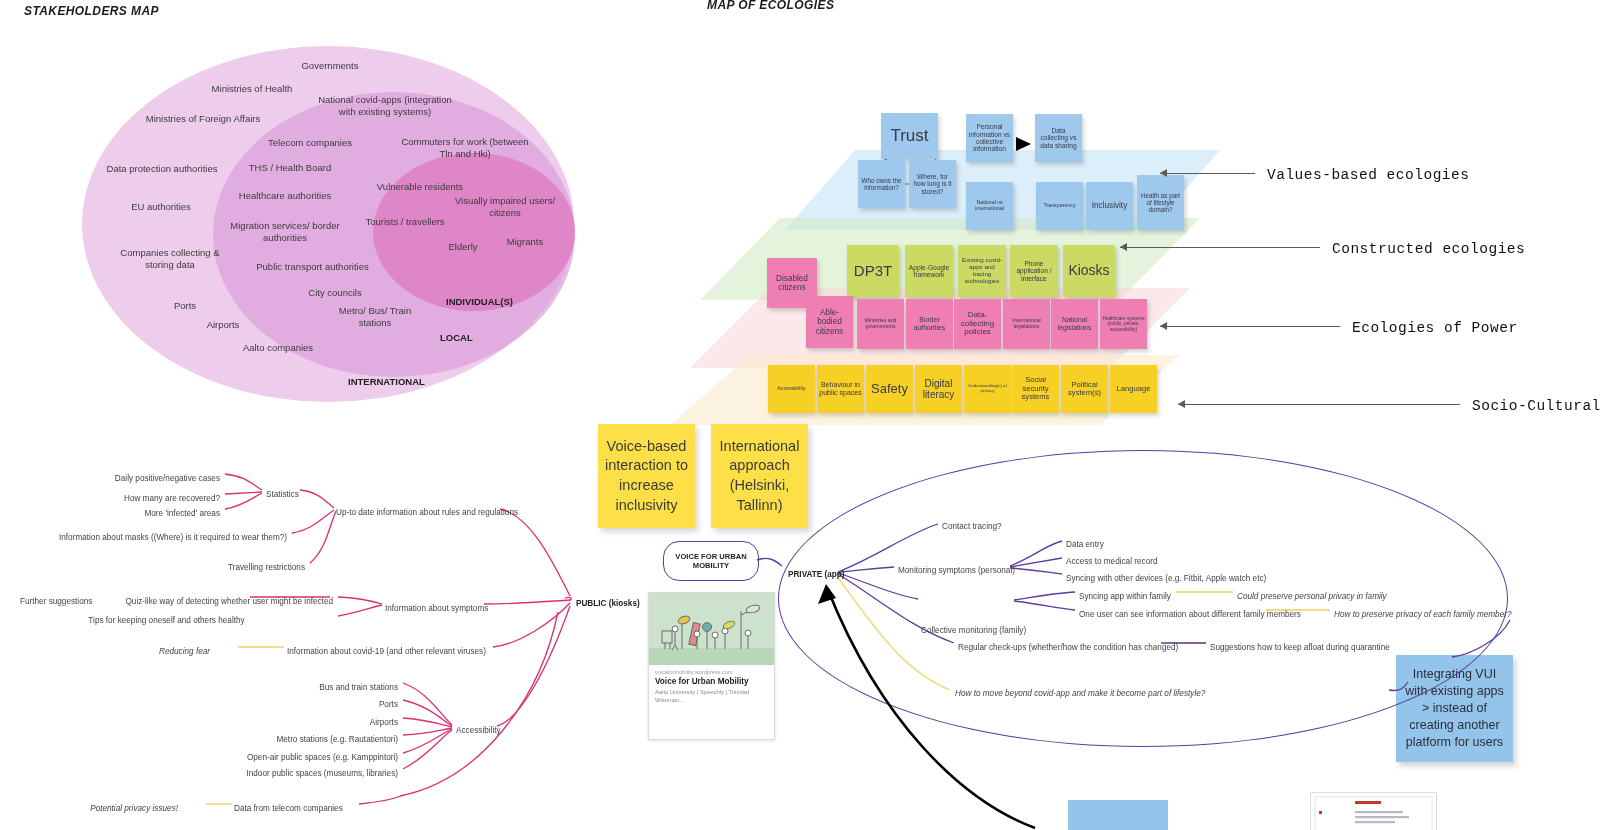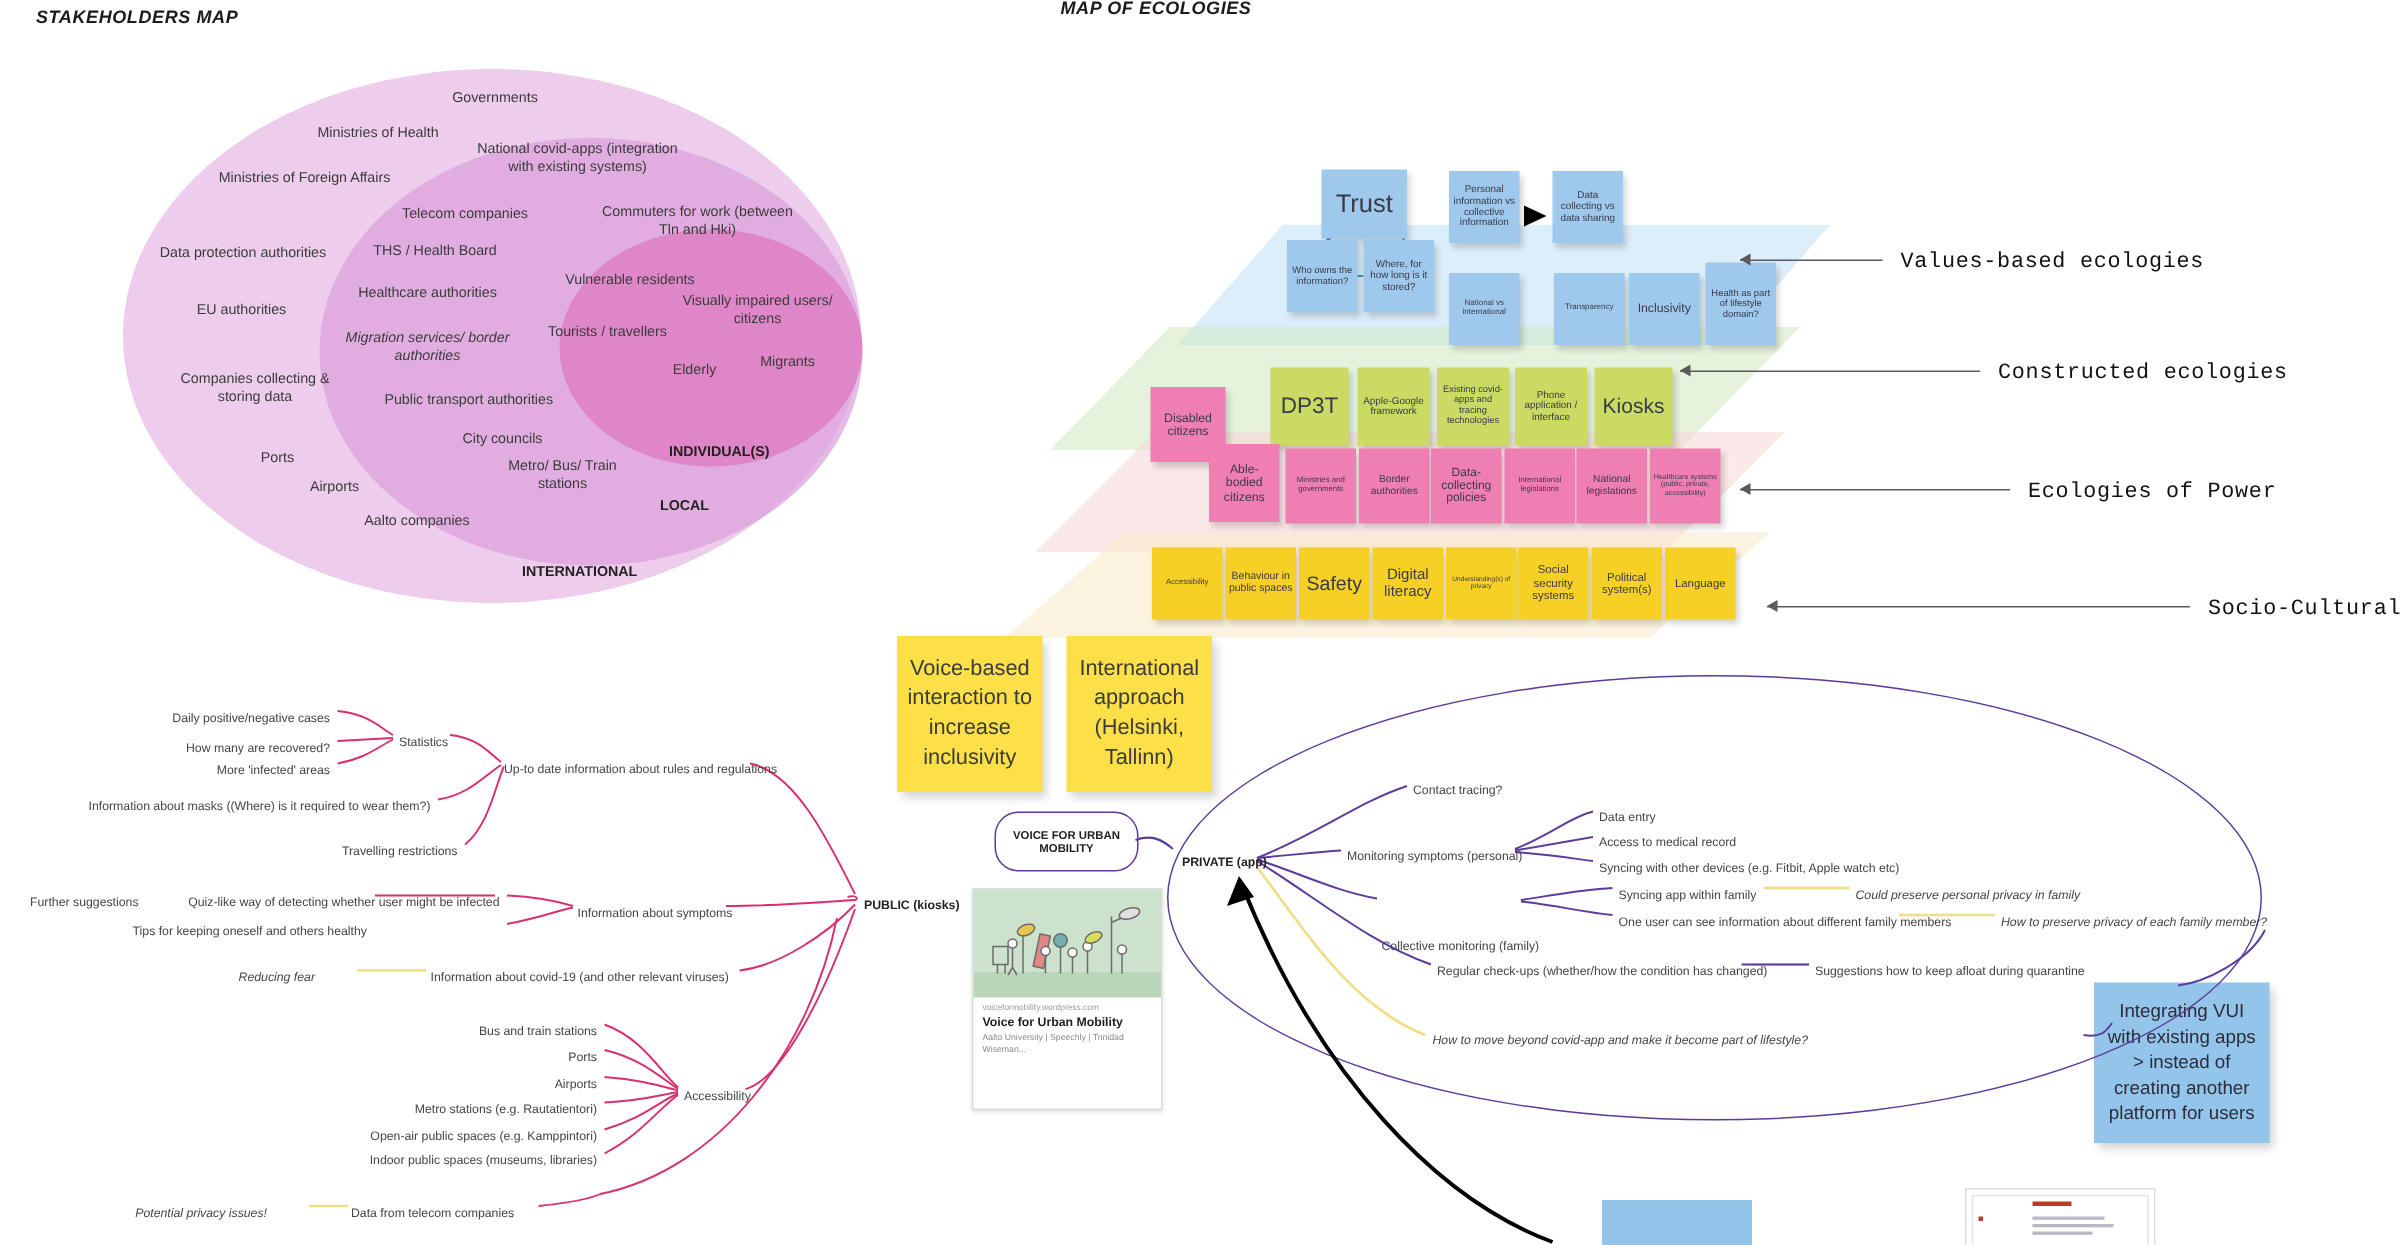--- a/index.html
+++ b/index.html
@@ -81,21 +81,21 @@
       <div class="vlabel" style="left: 128px; top: 93px; width: 150px;">Ministries of Foreign Affairs</div>
       <div class="vlabel" style="left: 310px; top: 74px; width: 150px;">National covid-apps (integration with existing systems)</div>
       <div class="vlabel" style="left: 250px; top: 117px; width: 120px;">Telecom companies</div>
       <div class="vlabel" style="left: 92px; top: 143px; width: 140px;">Data protection authorities</div>
       <div class="vlabel" style="left: 230px; top: 142px; width: 120px;">THS / Health Board</div>
       <div class="vlabel" style="left: 400px; top: 116px; width: 130px;">Commuters for work (between Tln and Hki)</div>
       <div class="vlabel" style="left: 220px; top: 170px; width: 130px;">Healthcare authorities</div>
       <div class="vlabel" style="left: 355px; top: 161px; width: 130px;">Vulnerable residents</div>
       <div class="vlabel" style="left: 106px; top: 181px; width: 110px;">EU authorities</div>
       <div class="vlabel" style="left: 445px; top: 175px; width: 120px;">Visually impaired users/ citizens</div>
-      <div class="vlabel" style="left: 225px; top: 200px; width: 120px; font-style: italic;">Migration services/ border authorities</div>
+      <div class="vlabel" style="left: 225px; top: 200px; width: 120px;">Migration services/ border authorities</div>
       <div class="vlabel" style="left: 350px; top: 196px; width: 110px;">Tourists / travellers</div>
       <div class="vlabel" style="left: 105px; top: 227px; width: 130px;">Companies collecting &amp; storing data</div>
       <div class="vlabel" style="left: 428px; top: 221px; width: 70px;">Elderly</div>
       <div class="vlabel" style="left: 490px; top: 216px; width: 70px;">Migrants</div>
       <div class="vlabel" style="left: 245px; top: 241px; width: 135px;">Public transport authorities</div>
       <div class="vlabel" style="left: 280px; top: 267px; width: 110px;">City councils</div>
       <div class="vlabel" style="left: 150px; top: 280px; width: 70px;">Ports</div>
       <div class="vlabel" style="left: 325px; top: 285px; width: 100px;">Metro/ Bus/ Train stations</div>
       <div class="vlabel" style="left: 188px; top: 299px; width: 70px;">Airports</div>
       <div class="vlabel" style="left: 228px; top: 322px; width: 100px;">Aalto companies</div>

